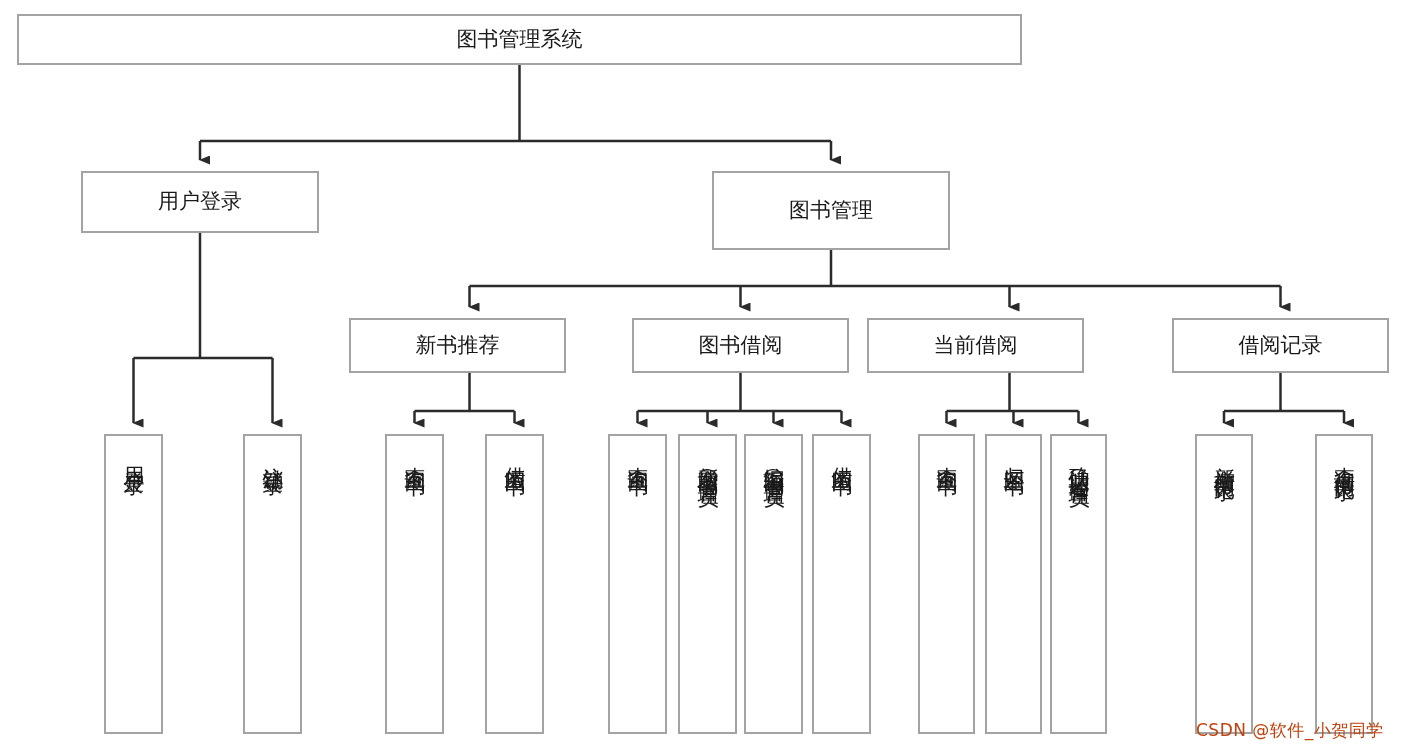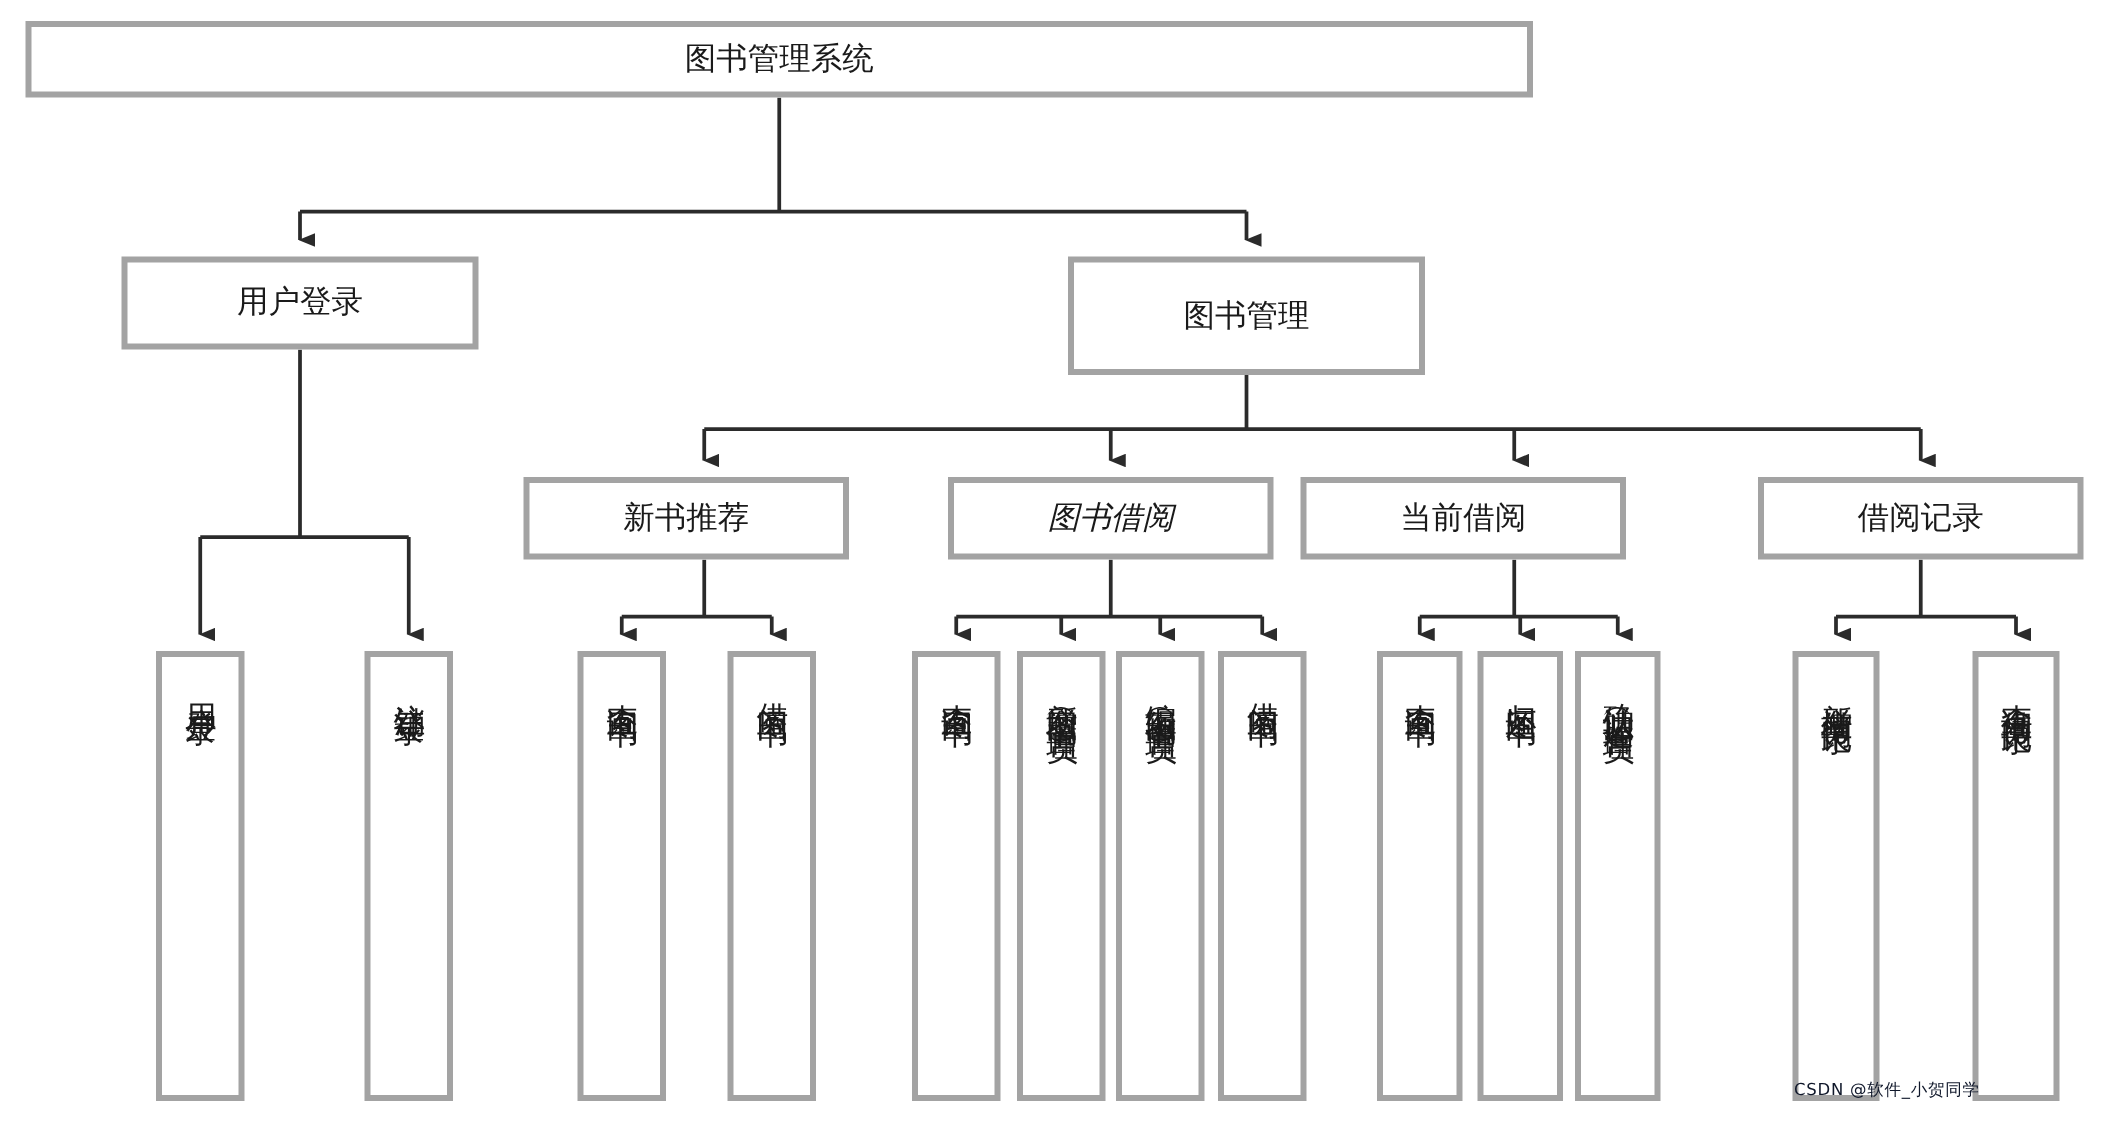--- a/index.html
+++ b/index.html
@@ -25,21 +25,21 @@
     left: 0;
     top: 0;
     width: 1405px;
     height: 747px;
     pointer-events: none;
   }
   .node {
     position: absolute;
     box-sizing: border-box;
     background: #ffffff;
-    border: 4px solid #a3a3a3;
+    border: 2px solid #a3a3a3;
     display: flex;
     align-items: center;
     justify-content: center;
     overflow: hidden;
   }
   .node .label {
     color: #1a1a1a;
     text-align: center;
     line-height: 1.12;
     white-space: pre;
@@ -55,22 +55,22 @@
   }
   .node.vert .label {
     writing-mode: vertical-rl;
     text-orientation: upright;
     font-size: 21px;
     letter-spacing: 3px;
     line-height: 1;
   }
   .watermark {
     position: absolute;
-    color: #0f172a;
-    font-size: 11px;
+    color: #c2410c;
+    font-size: 17px;
     white-space: nowrap;
     letter-spacing: 0.5px;
   }
 </style>
 </head>
 <body>
 
 <div id="diagram-root">
 
   <svg class="edges" viewBox="0 0 1405 747" xmlns="http://www.w3.org/2000/svg">
@@ -122,21 +122,21 @@
       </div>
       <div class="node horiz" style="left: 81px; top: 171px; width: 238px; height: 62px;">
         <span class="label">用户登录</span>
       </div>
       <div class="node horiz" style="left: 712px; top: 171px; width: 238px; height: 79px;">
         <span class="label">图书管理</span>
       </div>
       <div class="node horiz" style="left: 349px; top: 318px; width: 217px; height: 55px;">
         <span class="label">新书推荐</span>
       </div>
-      <div class="node horiz" style="left: 632px; top: 318px; width: 217px; height: 55px; font-style: italic;">
+      <div class="node horiz" style="left: 632px; top: 318px; width: 217px; height: 55px;">
         <span class="label">图书借阅</span>
       </div>
       <div class="node horiz" style="left: 867px; top: 318px; width: 217px; height: 55px;">
         <span class="label">当前借阅</span>
       </div>
       <div class="node horiz" style="left: 1172px; top: 318px; width: 217px; height: 55px;">
         <span class="label">借阅记录</span>
       </div>
       <div class="node vert" style="left: 104px; top: 434px; width: 59px; height: 300px;">
         <span class="label">用户登录</span>

